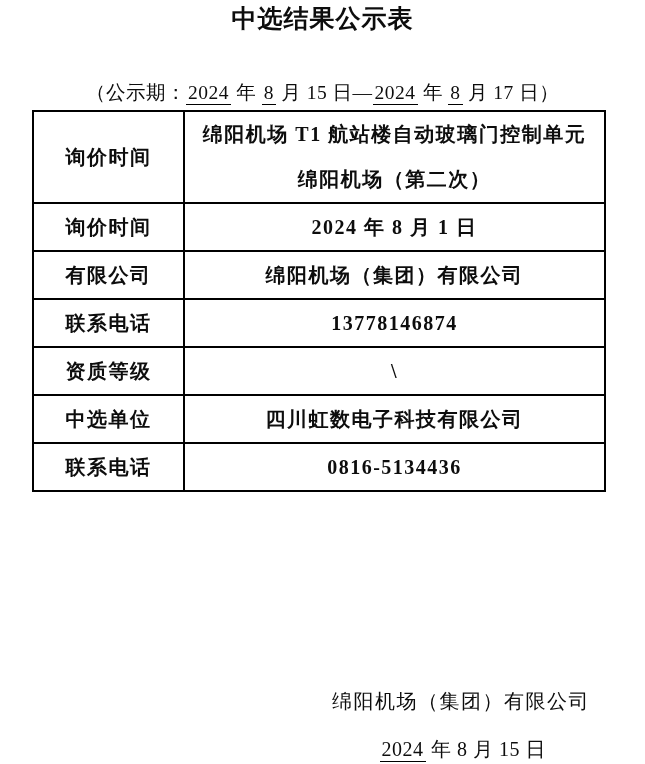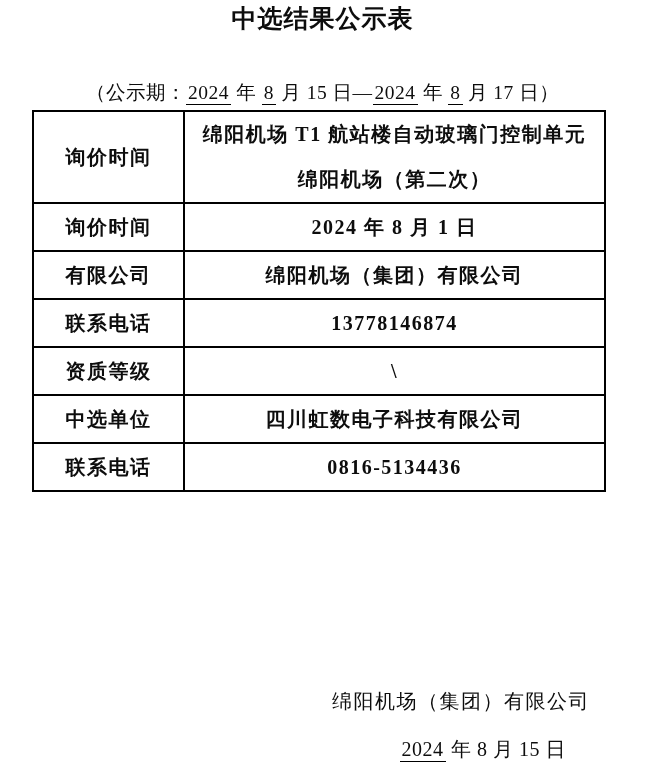--- a/index.html
+++ b/index.html
@@ -79,21 +79,20 @@
   }
   .sig-date {
     position: absolute;
     top: 736px;
     left: 0;
     width: 546px;
     text-align: right;
     font-size: 20px;
     letter-spacing: 0.5px;
     white-space: pre;
-    padding-left: 20px;
   }
 </style>
 </head>
 <body>
 
 <div class="title">中选结果公示表</div>
 
 <div class="subtitle"><span>（公示期：</span><span class="u">2024</span><span> 年 </span><span class="u">8</span><span> 月 15 日—</span><span class="u">2024</span><span> 年 </span><span class="u">8</span><span> 月 17 日）</span></div>
 
 <table class="result">

